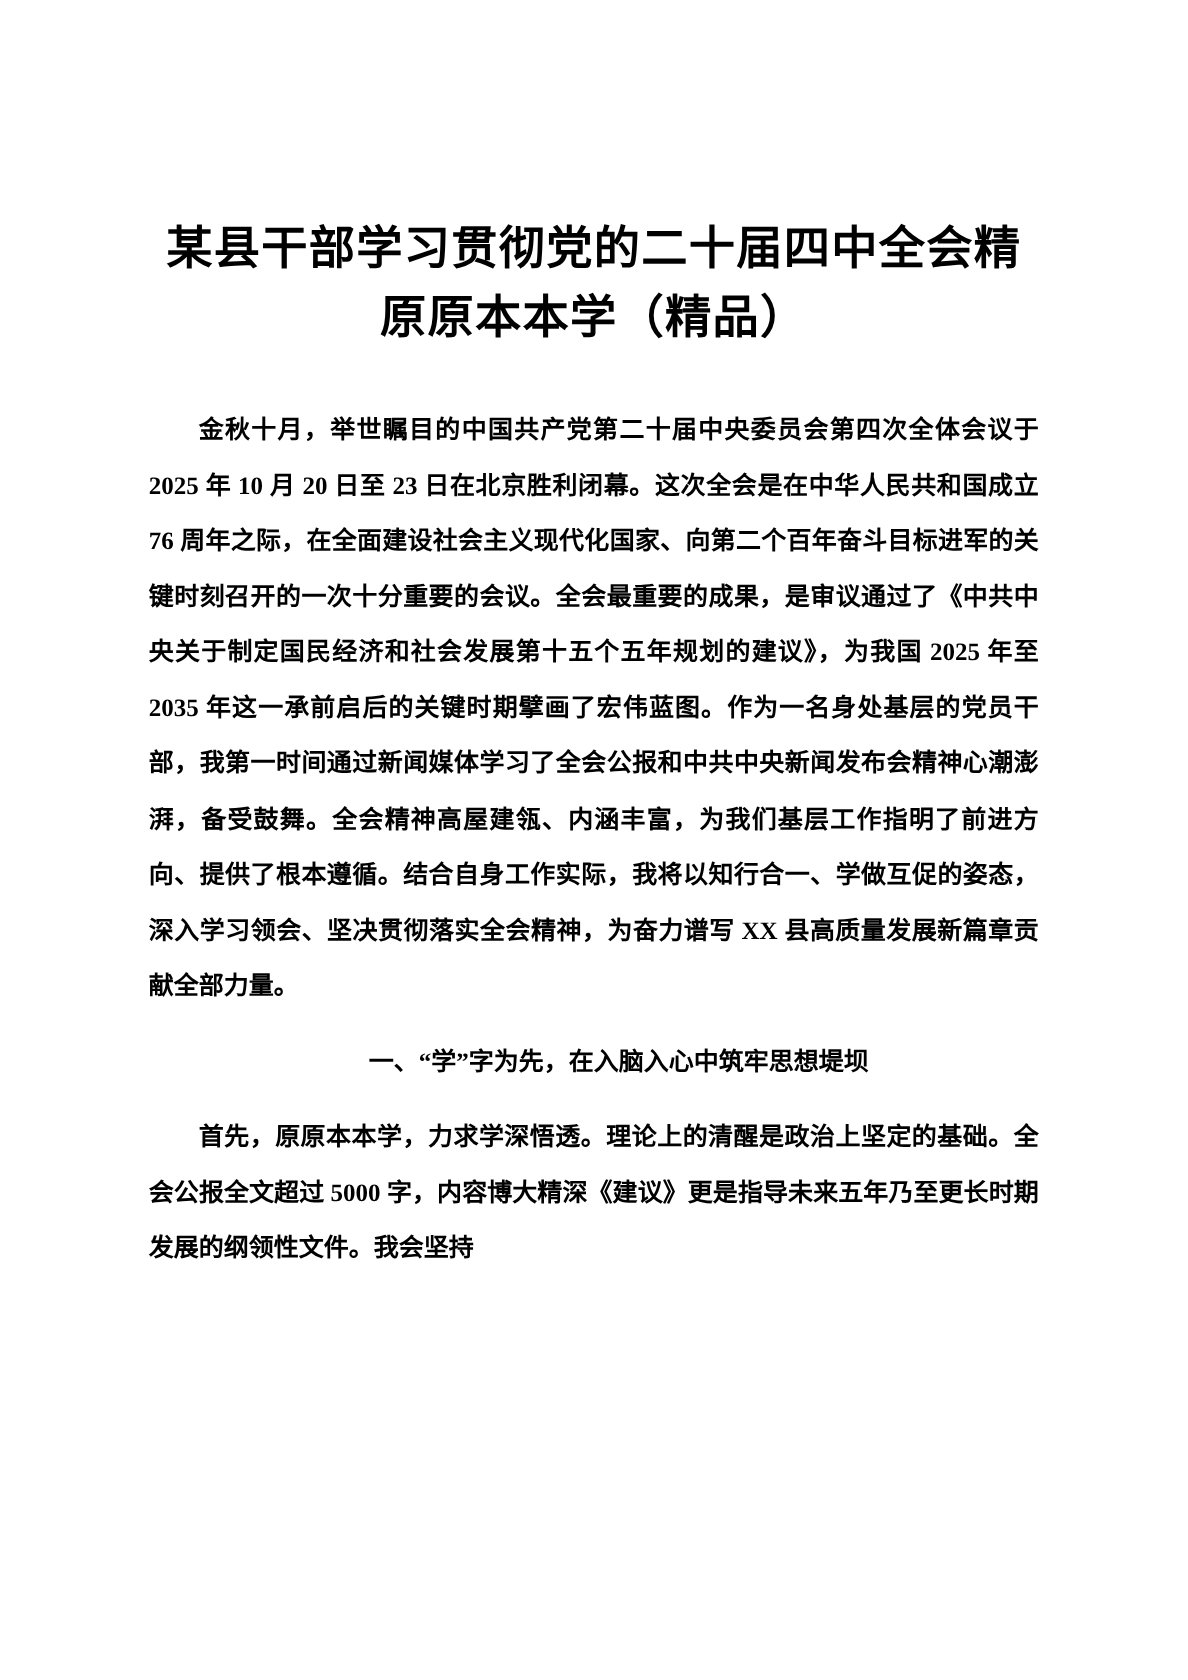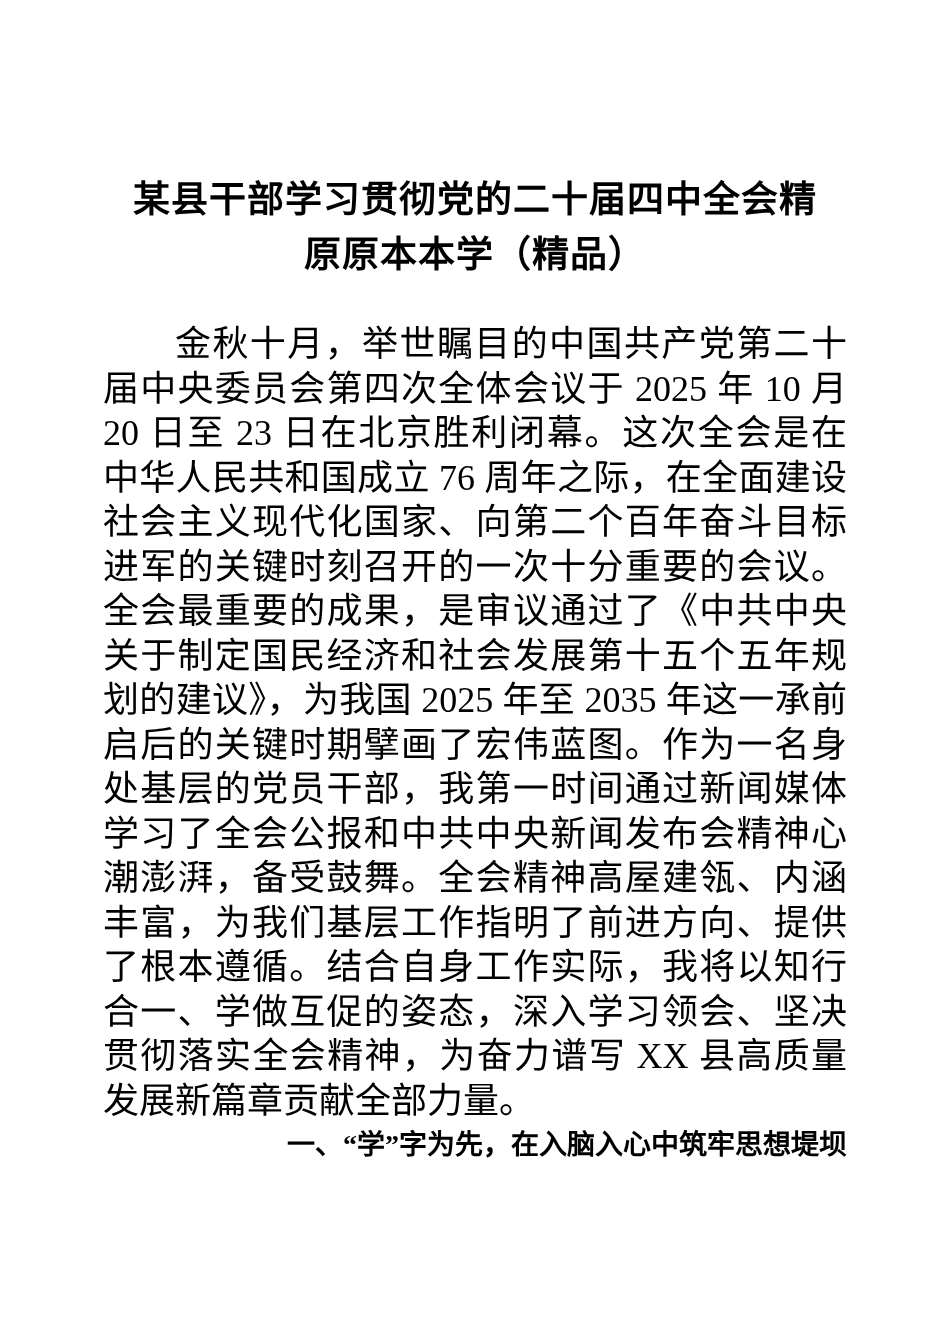--- a/index.html
+++ b/index.html
@@ -25,46 +25,47 @@
     line-height: 55px;
     font-weight: bold;
     text-align: center;
     letter-spacing: 1px;
   }
   .doc-title .title-line {
     display: block;
     white-space: nowrap;
   }
   .para {
-    margin: 0;
-    font-size: 36px;
+    margin: 16px;
+    font-size: 20px;
     line-height: 44.5px;
     text-align: justify;
     text-justify: inter-character;
     text-indent: 2em;
-    font-weight: normal;
+    font-weight: bold;
   }
   .section-heading {
-    margin: 0;
-    font-size: 28px;
+    margin: 16px;
+    font-size: 20px;
     line-height: 44.5px;
-    text-align: right;
+    text-align: center;
     text-indent: 2em;
     font-weight: bold;
   }
 </style>
 </head>
 <body>
 
 <div class="page">
 
   <h1 class="doc-title">
     <span class="title-line">某县干部学习贯彻党的二十届四中全会精</span>
     <span class="title-line">原原本本学（精品）</span>
   </h1>
 
   <p class="para">金秋十月，举世瞩目的中国共产党第二十届中央委员会第四次全体会议于 2025 年 10 月 20 日至 23 日在北京胜利闭幕。这次全会是在中华人民共和国成立 76 周年之际，在全面建设社会主义现代化国家、向第二个百年奋斗目标进军的关键时刻召开的一次十分重要的会议。全会最重要的成果，是审议通过了《中共中央关于制定国民经济和社会发展第十五个五年规划的建议》，为我国 2025 年至 2035 年这一承前启后的关键时期擘画了宏伟蓝图。作为一名身处基层的党员干部，我第一时间通过新闻媒体学习了全会公报和中共中央新闻发布会精神心潮澎湃，备受鼓舞。全会精神高屋建瓴、内涵丰富，为我们基层工作指明了前进方向、提供了根本遵循。结合自身工作实际，我将以知行合一、学做互促的姿态，深入学习领会、坚决贯彻落实全会精神，为奋力谱写 XX 县高质量发展新篇章贡献全部力量。</p>
 
   <h2 class="section-heading">一、“学”字为先，在入脑入心中筑牢思想堤坝</h2>
 
 
+  <p class="para">首先，原原本本学，力求学深悟透。理论上的清醒是政治上坚定的基础。全会公报全文超过 5000 字，内容博大精深《建议》更是指导未来五年乃至更长时期发展的纲领性文件。我会坚持</p>
 
 </div>
 
 </body></html>

